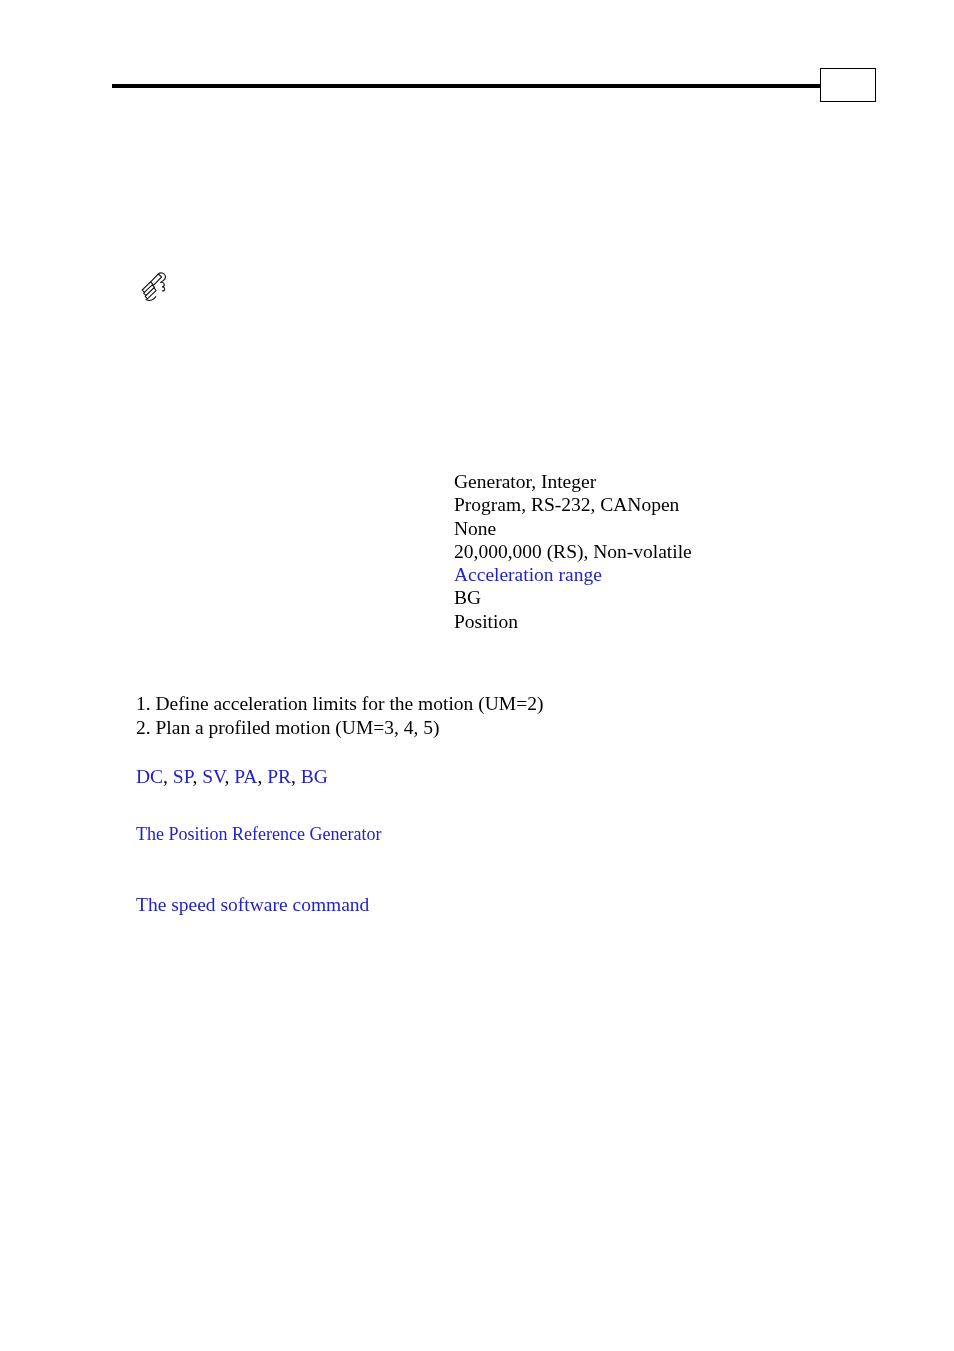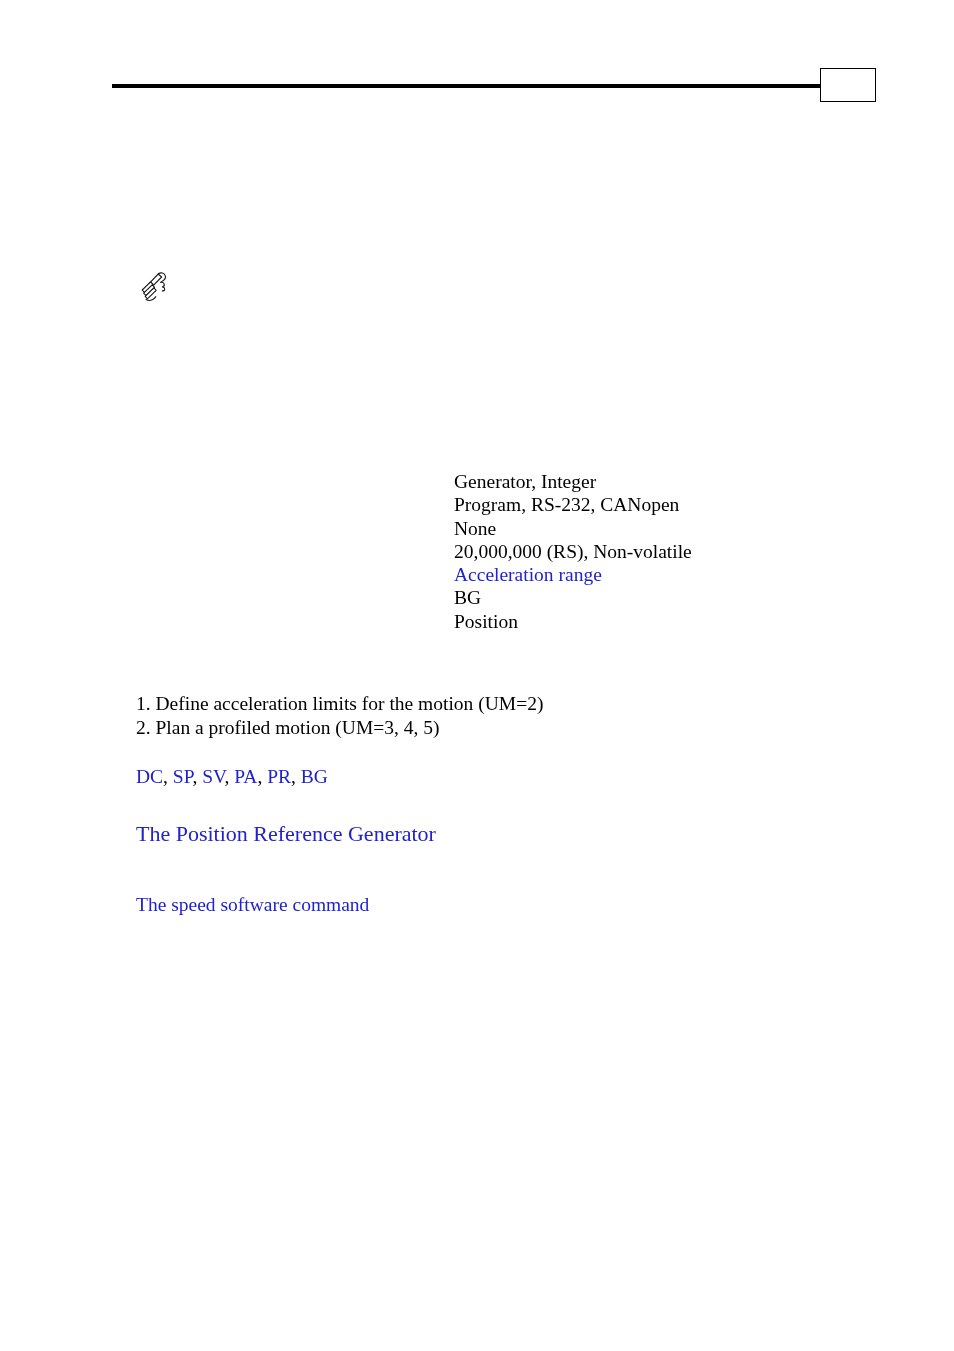--- a/index.html
+++ b/index.html
@@ -118,21 +118,21 @@
     left: 136px;
     top: 765px;
     font-size: 19.5px;
     line-height: 24px;
     white-space: nowrap;
   }
   .link-block-1 {
     position: absolute;
     left: 136px;
     top: 822px;
-    font-size: 22px;
+    font-size: 18px;
     line-height: 24px;
   }
   .link-block-2 {
     position: absolute;
     left: 136px;
     top: 857px;
     font-size: 19.5px;
     line-height: 24px;
     margin-top: 36px;
   }

